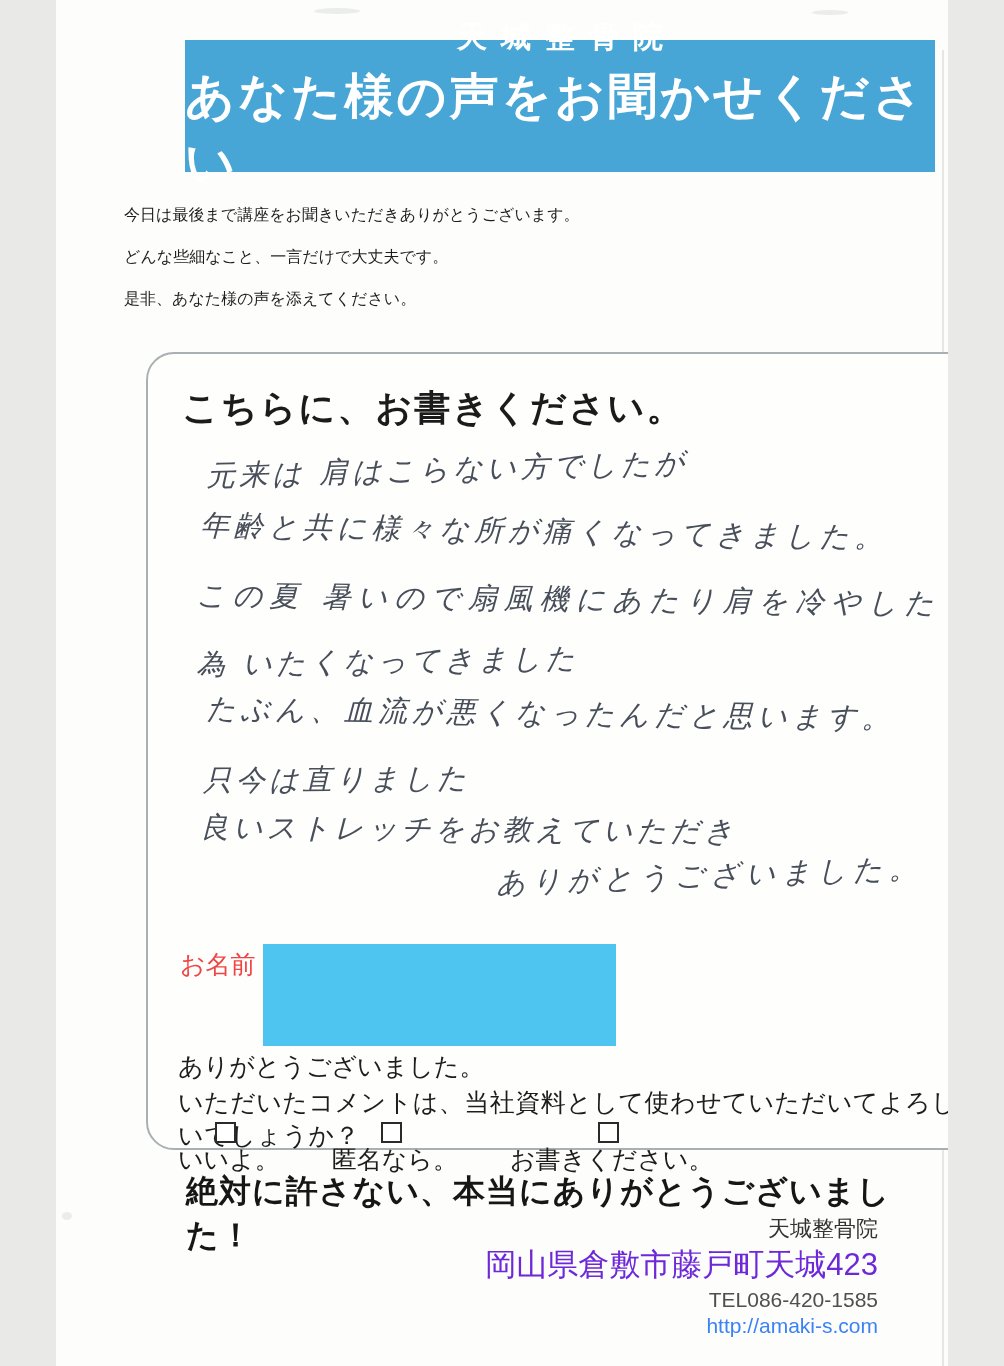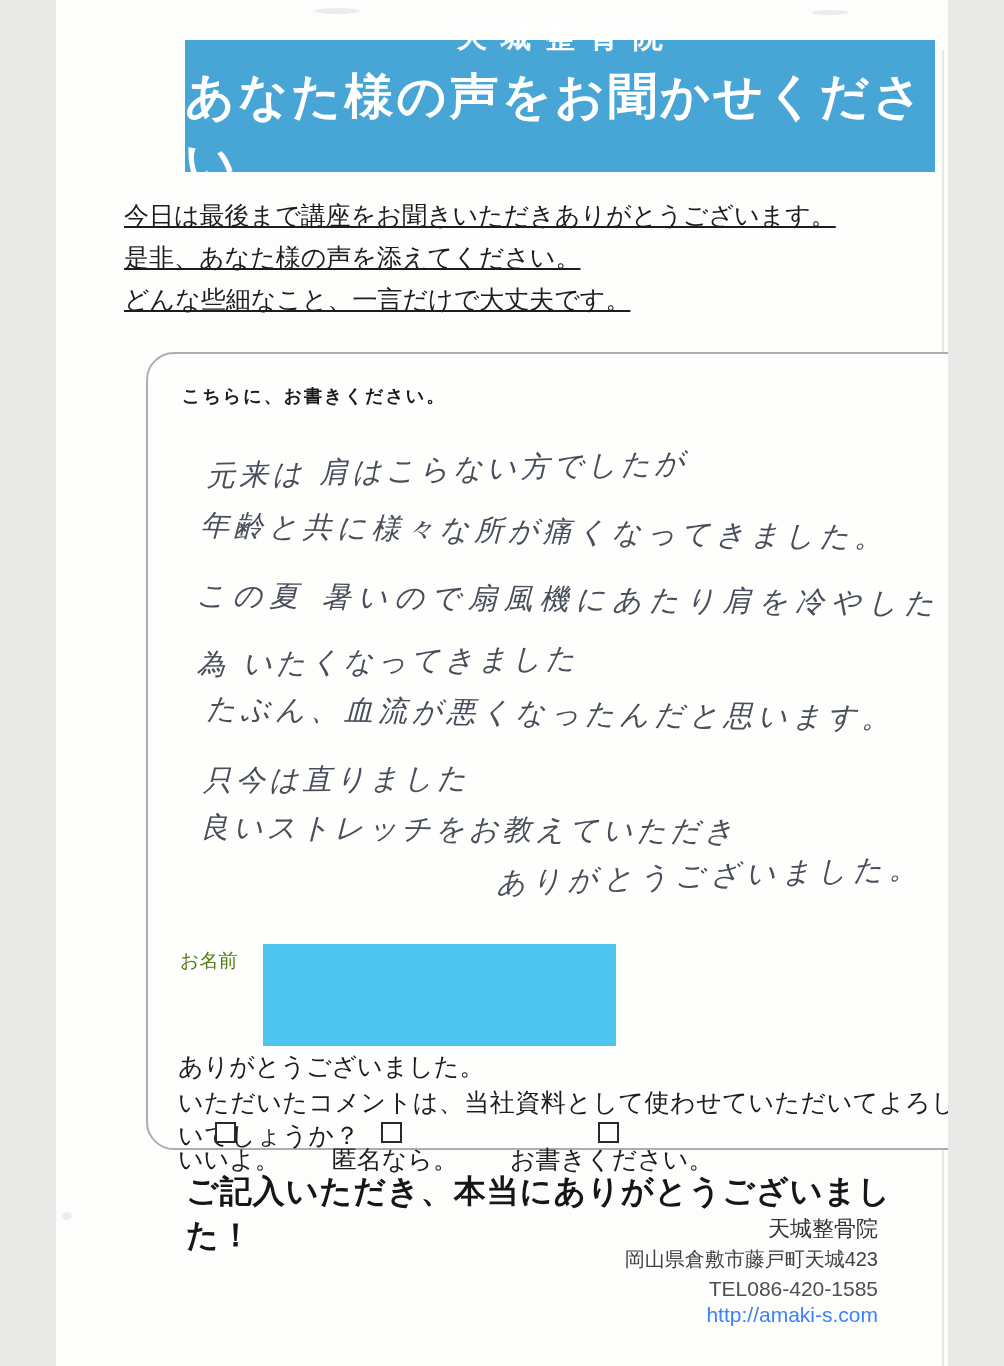--- a/index.html
+++ b/index.html
@@ -25,84 +25,84 @@
   .header-band{
     position:absolute;left:129px;top:40px;width:750px;height:132px;
     background:var(--header-bg);
     display:flex;flex-direction:column;align-items:center;justify-content:center;
     gap:6px;color:#fff;
   }
   .header-clinic{font-size:30px;font-weight:bold;letter-spacing:14px;text-indent:14px;}
   .header-title{font-size:49px;font-weight:bold;letter-spacing:3px;}
 
   
-  .intro{position:absolute;left:68px;top:194px;font-size:25px;line-height:42px;color:#1d1d1d;text-decoration:underline;}
+  .intro{position:absolute;left:68px;top:194px;font-size:16px;line-height:42px;color:#1d1d1d;}
 
   
   .comment-box{
     position:absolute;left:90px;top:352px;width:828px;height:798px;
     border:2px solid var(--border-gray);border-radius:28px;background:#fefefd;
   }
-  .box-title{position:absolute;left:34px;top:30px;font-size:18px;font-weight:bold;letter-spacing:2px;color:#1b1b1b;}
+  .box-title{position:absolute;left:34px;top:30px;font-size:36px;font-weight:bold;letter-spacing:2px;color:#1b1b1b;}
 
   .hw-line{
     position:absolute;font-size:29px;color:var(--ink);opacity:.92;
     font-style:italic;letter-spacing:4px;white-space:nowrap;
     font-family:"DejaVu Sans","Liberation Sans",sans-serif;
   }
   .hw-l1{left:58px;top:96px;transform:rotate(-1.6deg);}
   .hw-l2{left:52px;top:158px;transform:rotate(1deg);letter-spacing:5px;}
   .hw-l3{left:48px;top:226px;transform:rotate(.6deg);letter-spacing:7px;}
   .hw-l4{left:48px;top:288px;transform:rotate(-1deg);}
   .hw-l5{left:58px;top:340px;transform:rotate(.8deg);letter-spacing:5px;}
   .hw-l6{left:55px;top:406px;transform:rotate(-.6deg);}
   .hw-l7{left:52px;top:456px;transform:rotate(.4deg);}
   .hw-l8{left:348px;top:502px;transform:rotate(-2deg);letter-spacing:6px;}
 
-  .name-label{position:absolute;left:32px;top:594px;font-size:19px;color:#4d7c0f;}
+  .name-label{position:absolute;left:32px;top:594px;font-size:25px;color:#ef4444;}
   .name-redaction{position:absolute;left:115px;top:590px;width:353px;height:102px;background:var(--redaction);}
 
   .thanks-line{position:absolute;left:30px;top:696px;font-size:25px;color:#1d1d1d;}
   .consent-question{position:absolute;left:30px;top:732px;font-size:25px;color:#1d1d1d;letter-spacing:.5px;}
   .consent-row{position:absolute;left:30px;top:768px;font-size:25px;color:#1d1d1d;display:flex;gap:52px;}
   .consent-option{display:flex;align-items:center;cursor:pointer;flex-direction:column;}
   .checkbox{
     display:inline-block;width:21px;height:21px;border:2px solid #2a2a2a;
     margin-right:6px;background:#fff;flex:0 0 auto;
   }
 
   
   .closing{position:absolute;left:130px;top:1170px;font-size:32px;font-weight:bold;letter-spacing:1px;color:#161616;}
 
   
   .footer{position:absolute;right:70px;top:1218px;text-align:right;line-height:1.0;}
   .footer-clinic{font-size:22px;color:#333;margin-bottom:9px;}
-  .footer-address{font-size:20px;color:#404040;margin-bottom:9px;}
+  .footer-address{font-size:31px;color:#6d28d9;margin-bottom:9px;}
   .footer-tel{font-size:21px;color:#4f4f4f;margin-bottom:5px;}
   .footer-url{font-size:21px;color:#3b82f6;}
 </style>
 </head>
 <body>
 
 <div class="page">
 
   <div class="scan-edge"></div>
   <div class="smudge s1"></div>
   <div class="smudge s2"></div>
   <div class="smudge s3"></div>
 
   <div class="header-band">
     <div class="header-clinic">天城整骨院</div>
     <div class="header-title">あなた様の声をお聞かせください</div>
   </div>
 
   <div class="intro">
     <div>今日は最後まで講座をお聞きいただきありがとうございます。</div>
+    <div>どんな些細なこと、一言だけで大丈夫です。</div>
     <div>是非、あなた様の声を添えてください。</div>
-    <div>どんな些細なこと、一言だけで大丈夫です。</div>
   </div>
 
   <div class="comment-box">
     <div class="box-title">こちらに、お書きください。</div>
 
     <div class="hw-line hw-l1">元来は 肩はこらない方でしたが</div>
     <div class="hw-line hw-l2">年齢と共に様々な所が痛くなってきました。</div>
     <div class="hw-line hw-l3">この夏 暑いので扇風機にあたり肩を冷やした</div>
     <div class="hw-line hw-l4">為 いたくなってきました</div>
     <div class="hw-line hw-l5">たぶん、血流が悪くなったんだと思います。</div>
@@ -125,21 +125,21 @@
         <span class="checkbox"></span>
         <span>匿名なら。</span>
       </label>
       <label class="consent-option">
         <span class="checkbox"></span>
         <span>お書きください。</span>
       </label>
     </div>
   </div>
 
-  <div class="closing">ご記入いただき、本当にありがとうございました！</div>
+  <div class="closing">絶対に許さない、本当にありがとうございました！</div>
 
   <div class="footer">
     <div class="footer-clinic">天城整骨院</div>
     <div class="footer-address">岡山県倉敷市藤戸町天城423</div>
     <div class="footer-tel">TEL086-420-1585</div>
     <div class="footer-url">http://amaki-s.com</div>
   </div>
 
 </div>
 

